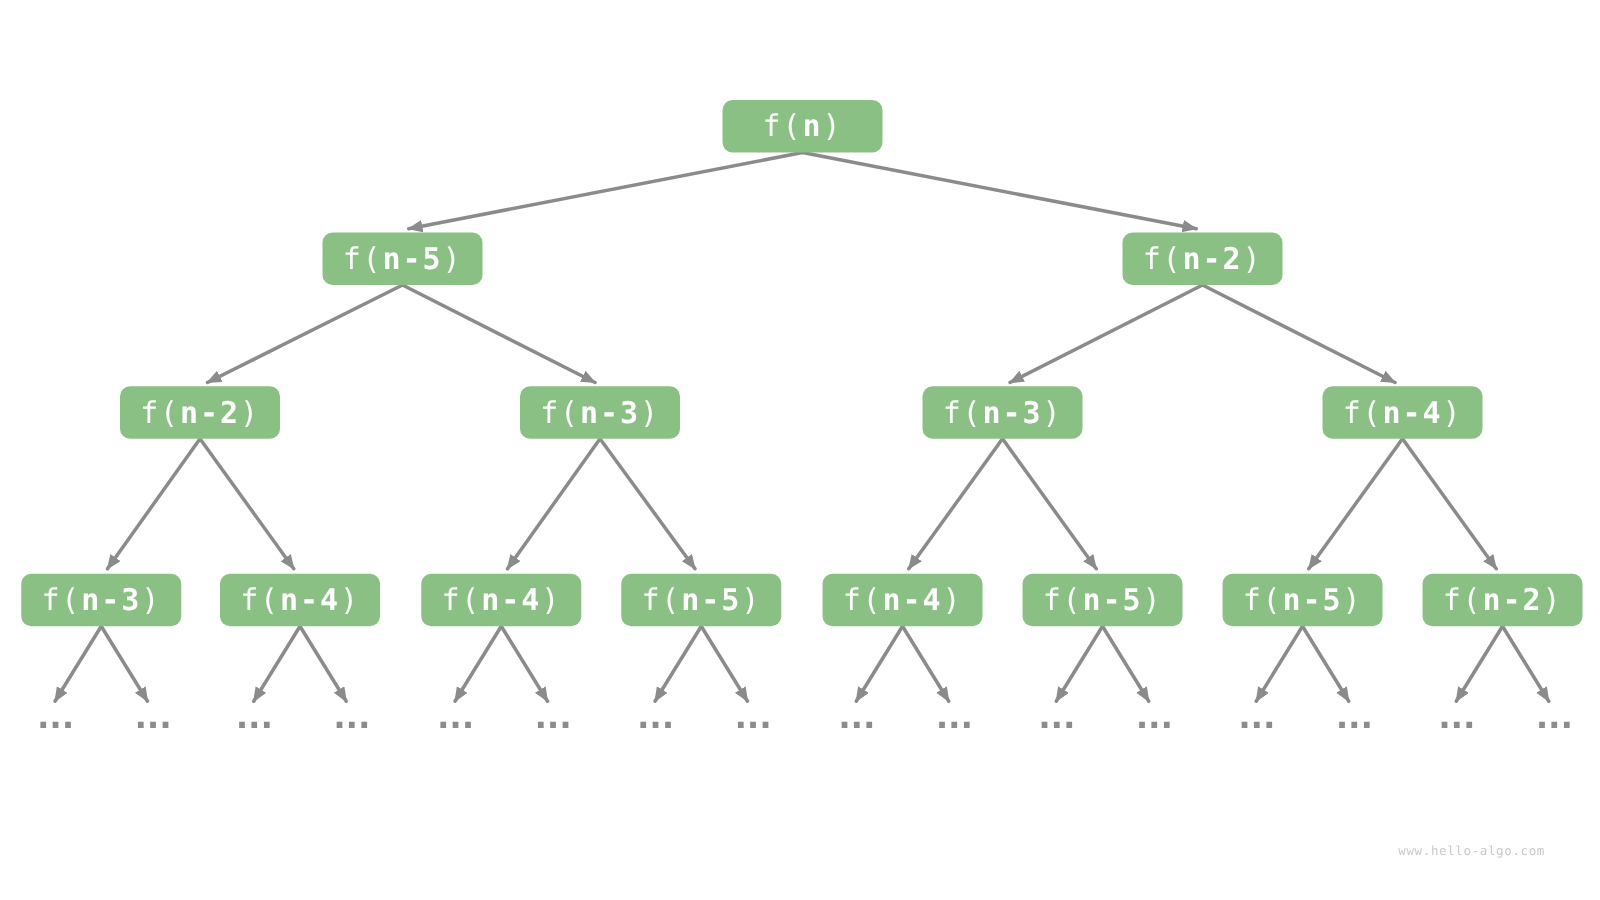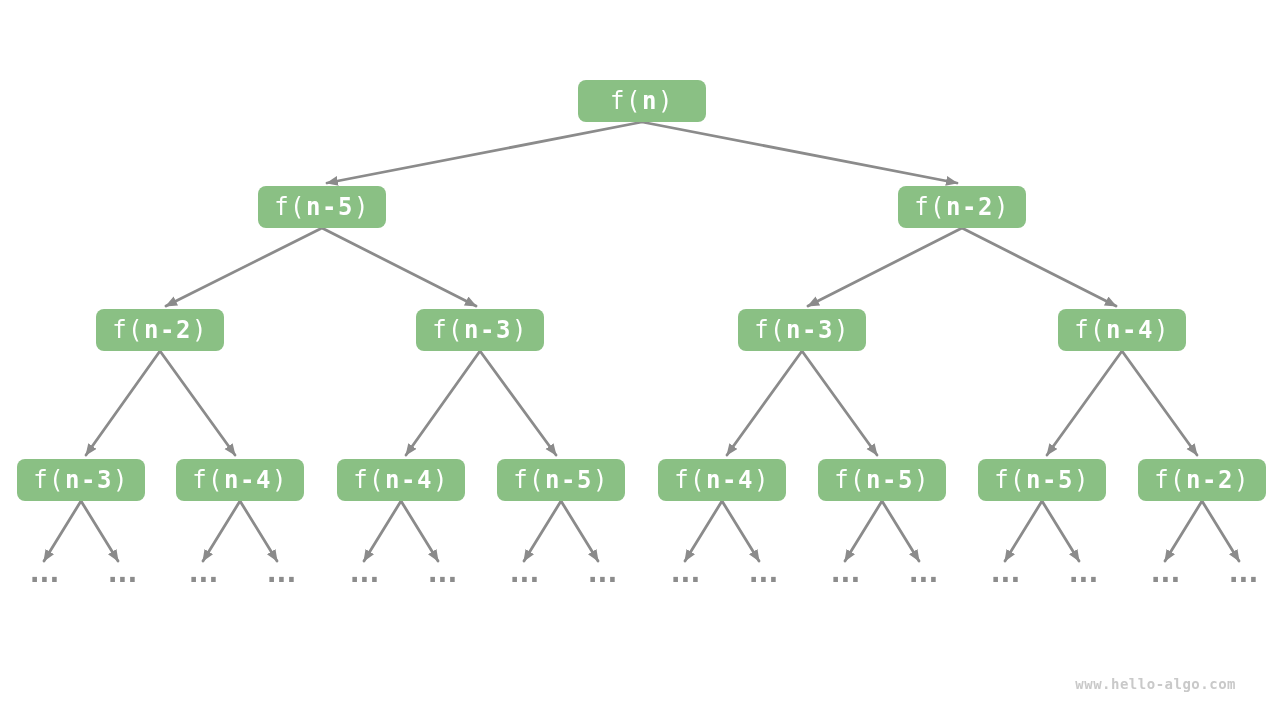--- a/index.html
+++ b/index.html
@@ -17,23 +17,22 @@
   }
   .node .pre,.node .suf{font-weight:400;}
   .node .arg{font-weight:700;}
   .dots{
     position:absolute;width:44px;height:34px;text-align:center;
     color:var(--dots,#8C8C8C);font-size:28px;font-weight:700;letter-spacing:-7px;
     font-family:"DejaVu Sans Mono","Liberation Mono",monospace;
   }
   .watermark{
     position:absolute;right:44px;top:676px;
-    color:var(--watermark,#C9C9C9);font-size:14px;letter-spacing:.5px;
+    color:var(--watermark,#C9C9C9);font-size:10px;letter-spacing:.5px;
     font-family:"DejaVu Sans Mono","Liberation Mono",monospace;
-    font-weight:bold;
   }
 </style>
 </head>
 <body>
 
 <div class="canvas">
 
   <svg class="edges" viewBox="0 0 1280 720">
     <defs>
       <marker id="ah" markerUnits="userSpaceOnUse" markerWidth="14" markerHeight="12" refX="11" refY="5" orient="auto">

